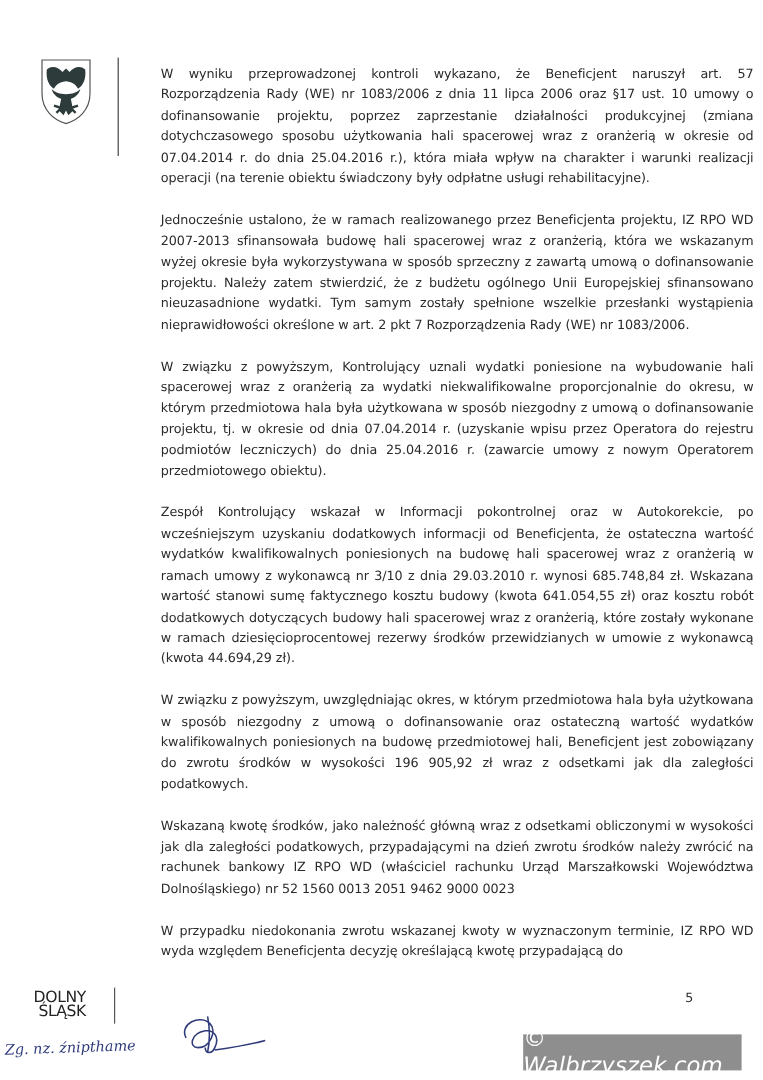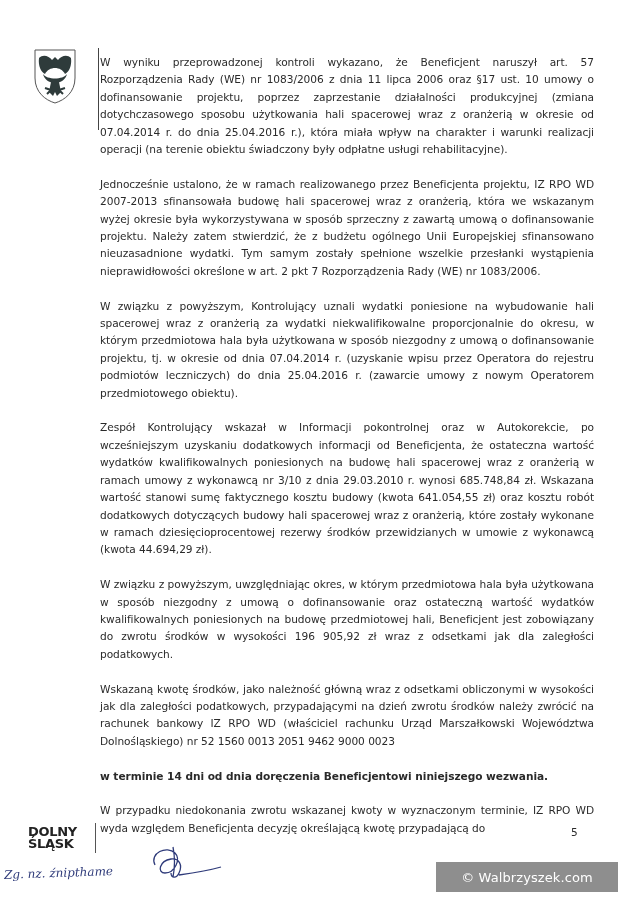--- a/index.html
+++ b/index.html
@@ -3,33 +3,33 @@
 <meta charset="utf-8">
 <style>
   html, body { margin: 0; padding: 0; }
   body {
     width: 636px; height: 900px; background: #ffffff; position: relative; overflow: hidden;
     font-family: "DejaVu Sans", sans-serif; color: #2a2a2a;
   }
   .crest { position: absolute; left: 33px; top: 48px; width: 44px; height: 56px; }
   .vline { position: absolute; left: 98px; top: 48px; width: 1px; height: 82px; background: #444; }
   .body-text {
-    position: absolute; left: 100px; top: 54px; width: 494px;
+    position: absolute; left: 134px; top: 54px; width: 494px;
     font-size: 10.6px; line-height: 17.4px; letter-spacing: -0.05px;
   }
   .body-text p { margin: 0 0 17.4px 0; text-align: justify; }
   .body-text p.bold { font-weight: bold; }
   .page-num { position: absolute; left: 571px; top: 826px; font-size: 10.5px; }
-  .logo { position: absolute; left: 28px; top: 826px; font-weight: bold; font-size: 13px; line-height: 12px; color: #222; letter-spacing: -0.3px; }
+  .logo { position: absolute; left: 28px; top: 826px; font-weight: normal; font-size: 13px; line-height: 12px; color: #222; letter-spacing: -0.3px; text-align: right; }
   .logo-line { position: absolute; left: 95px; top: 823px; width: 1px; height: 30px; background: #555; }
   .handwriting { position: absolute; left: 4px; top: 866px; font-family: "DejaVu Serif", serif; font-style: italic; font-size: 12px; color: #2f3b7a; transform: rotate(-2deg); }
   .signature { position: absolute; left: 145px; top: 843px; width: 80px; height: 40px; }
   .watermark {
     position: absolute; left: 436px; top: 862px; width: 182px; height: 30px;
-    background: #8e8e8e; color: #ffffff; font-size: 13px; 
+    background: #8e8e8e; color: #ffffff; font-size: 19px; font-style: italic;
     display: flex; align-items: center; justify-content: center; letter-spacing: 0.1px;
   }
 </style>
 </head>
 <body>
 
 <svg class="crest" viewBox="0 0 44 56">
   <path d="M2 2 H42 V30 C42 44 32 52 22 55 C12 52 2 44 2 30 Z" fill="#fff" stroke="#555" stroke-width="1"></path>
   <path d="M6 10 C10 6 16 8 19 12 L22 9 L25 12 C28 8 34 6 38 10 C39 18 36 24 32 26 C30 22 26 20 22 20 C18 20 14 22 12 26 C8 24 5 18 6 10 Z" fill="#2e3b3b"></path>
   <path d="M10 26 C14 32 30 32 34 26 C33 31 28 35 22 35 C16 35 11 31 10 26 Z" fill="#2e3b3b"></path>
@@ -39,21 +39,20 @@
 </svg>
 <div class="vline"></div>
 
 <div class="body-text">
   <p>W wyniku przeprowadzonej kontroli wykazano, że Beneficjent naruszył art. 57 Rozporządzenia Rady (WE) nr 1083/2006 z dnia 11 lipca 2006 oraz §17 ust. 10 umowy o dofinansowanie projektu, poprzez zaprzestanie działalności produkcyjnej (zmiana dotychczasowego sposobu użytkowania hali spacerowej wraz z oranżerią w okresie od 07.04.2014 r. do dnia 25.04.2016 r.), która miała wpływ na charakter i warunki realizacji operacji (na terenie obiektu świadczony były odpłatne usługi rehabilitacyjne).</p>
   <p>Jednocześnie ustalono, że w ramach realizowanego przez Beneficjenta projektu, IZ RPO WD 2007-2013 sfinansowała budowę hali spacerowej wraz z oranżerią, która we wskazanym wyżej okresie była wykorzystywana w sposób sprzeczny z zawartą umową o dofinansowanie projektu. Należy zatem stwierdzić, że z budżetu ogólnego Unii Europejskiej sfinansowano nieuzasadnione wydatki. Tym samym zostały spełnione wszelkie przesłanki wystąpienia nieprawidłowości określone w art. 2 pkt 7 Rozporządzenia Rady (WE) nr 1083/2006.</p>
   <p>W związku z powyższym, Kontrolujący uznali wydatki poniesione na wybudowanie hali spacerowej wraz z oranżerią za wydatki niekwalifikowalne proporcjonalnie do okresu, w którym przedmiotowa hala była użytkowana w sposób niezgodny z umową o dofinansowanie projektu, tj. w okresie od dnia 07.04.2014 r. (uzyskanie wpisu przez Operatora do rejestru podmiotów leczniczych) do dnia 25.04.2016 r. (zawarcie umowy z nowym Operatorem przedmiotowego obiektu).</p>
   <p>Zespół Kontrolujący wskazał w Informacji pokontrolnej oraz w Autokorekcie, po wcześniejszym uzyskaniu dodatkowych informacji od Beneficjenta, że ostateczna wartość wydatków kwalifikowalnych poniesionych na budowę hali spacerowej wraz z oranżerią w ramach umowy z wykonawcą nr 3/10 z dnia 29.03.2010 r. wynosi 685.748,84 zł. Wskazana wartość stanowi sumę faktycznego kosztu budowy (kwota 641.054,55 zł) oraz kosztu robót dodatkowych dotyczących budowy hali spacerowej wraz z oranżerią, które zostały wykonane w ramach dziesięcioprocentowej rezerwy środków przewidzianych w umowie z wykonawcą (kwota 44.694,29 zł).</p>
   <p>W związku z powyższym, uwzględniając okres, w którym przedmiotowa hala była użytkowana w sposób niezgodny z umową o dofinansowanie oraz ostateczną wartość wydatków kwalifikowalnych poniesionych na budowę przedmiotowej hali, Beneficjent jest zobowiązany do zwrotu środków w wysokości 196 905,92 zł wraz z odsetkami jak dla zaległości podatkowych.</p>
   <p>Wskazaną kwotę środków, jako należność główną wraz z odsetkami obliczonymi w wysokości jak dla zaległości podatkowych, przypadającymi na dzień zwrotu środków należy zwrócić na rachunek bankowy IZ RPO WD (właściciel rachunku Urząd Marszałkowski Województwa Dolnośląskiego) nr 52 1560 0013 2051 9462 9000 0023</p>
-  <p class="bold">w terminie 14 dni od dnia doręczenia Beneficjentowi niniejszego wezwania.</p>
   <p>W przypadku niedokonania zwrotu wskazanej kwoty w wyznaczonym terminie, IZ RPO WD wyda względem Beneficjenta decyzję określającą kwotę przypadającą do</p>
 </div>
 
 <div class="page-num">5</div>
 
 <div class="logo">
   <div>DOLNY</div>
   <div>ŚLĄSK</div>
 </div>
 <div class="logo-line"></div>

